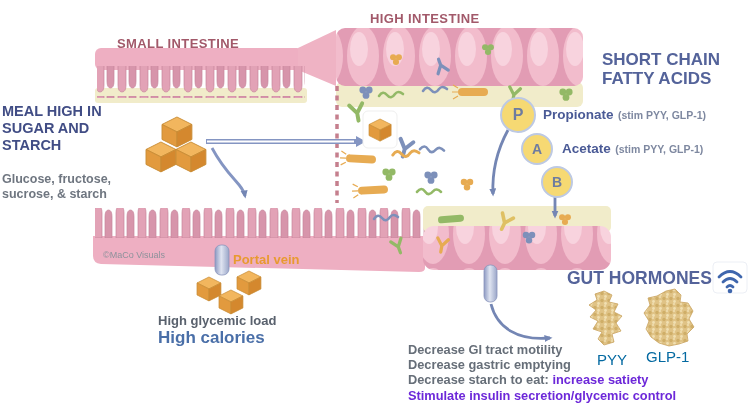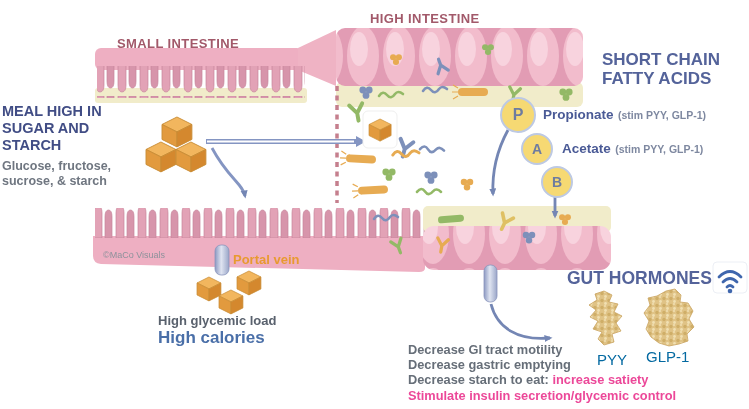--- a/index.html
+++ b/index.html
@@ -1,36 +1,36 @@
 <!DOCTYPE html>
 <html><head>
 <meta charset="utf-8">
 <style>
   html,body{margin:0;padding:0;background:#fff;}
   .canvas{position:relative;width:749px;height:409px;background:#ffffff;overflow:hidden;
           font-family:"Liberation Sans",sans-serif;}
   .abs{position:absolute;}
   .organ-label{font-weight:bold;font-size:13px;color:#a2596a;letter-spacing:.4px;white-space:nowrap;}
   .meal-title{font-weight:bold;font-size:14.5px;line-height:17px;color:#414d85;}
-  .meal-sub{font-weight:bold;font-size:12.5px;line-height:15px;color:#6f7680;margin-top:5px;}
+  .meal-sub{font-weight:bold;font-size:12.5px;line-height:15px;color:#6f7680;margin-top:18px;}
   .scfa-title{font-weight:bold;font-size:17px;line-height:19px;color:#54639a;}
   .scfa-circle{position:absolute;border-radius:50%;background:#f6d973;border:2px solid #bdc9e3;
           color:#6e7ca0;font-weight:bold;display:flex;align-items:center;justify-content:center;z-index:6;}
   .scfa-row{position:absolute;white-space:nowrap;z-index:6;}
   .scfa-name{font-weight:bold;font-size:13.5px;color:#4a5a96;}
   .scfa-note{font-weight:bold;font-size:10.5px;color:#7e88a0;}
   .portal-label{font-weight:bold;font-size:13px;color:#e89a30;white-space:nowrap;}
   .watermark{font-size:9px;color:#8d929b;white-space:nowrap;}
   .load-block{}
   .load-line{font-weight:bold;font-size:13px;color:#59616d;white-space:nowrap;}
   .cal-line{font-weight:bold;font-size:17px;color:#4a6fa8;white-space:nowrap;}
   .gut-title{font-weight:bold;font-size:17.5px;color:#54639a;white-space:nowrap;}
   .h-label{font-weight:normal;font-size:15px;color:#0369a1;white-space:nowrap;}
   .fx-line{font-weight:bold;font-size:12.8px;line-height:15.2px;color:#666e78;white-space:nowrap;}
-  .fx-line .hl{color:#ec4899;}
+  .fx-line .hl{color:#6d28d9;}
   .txt{z-index:7;}
   svg{display:block;}
 </style>
 </head>
 <body>
 
 <div class="canvas">
 
   <svg class="abs" style="left:93px;top:24px;z-index:1" width="492" height="86" viewBox="0 0 492 86">
     <defs>

